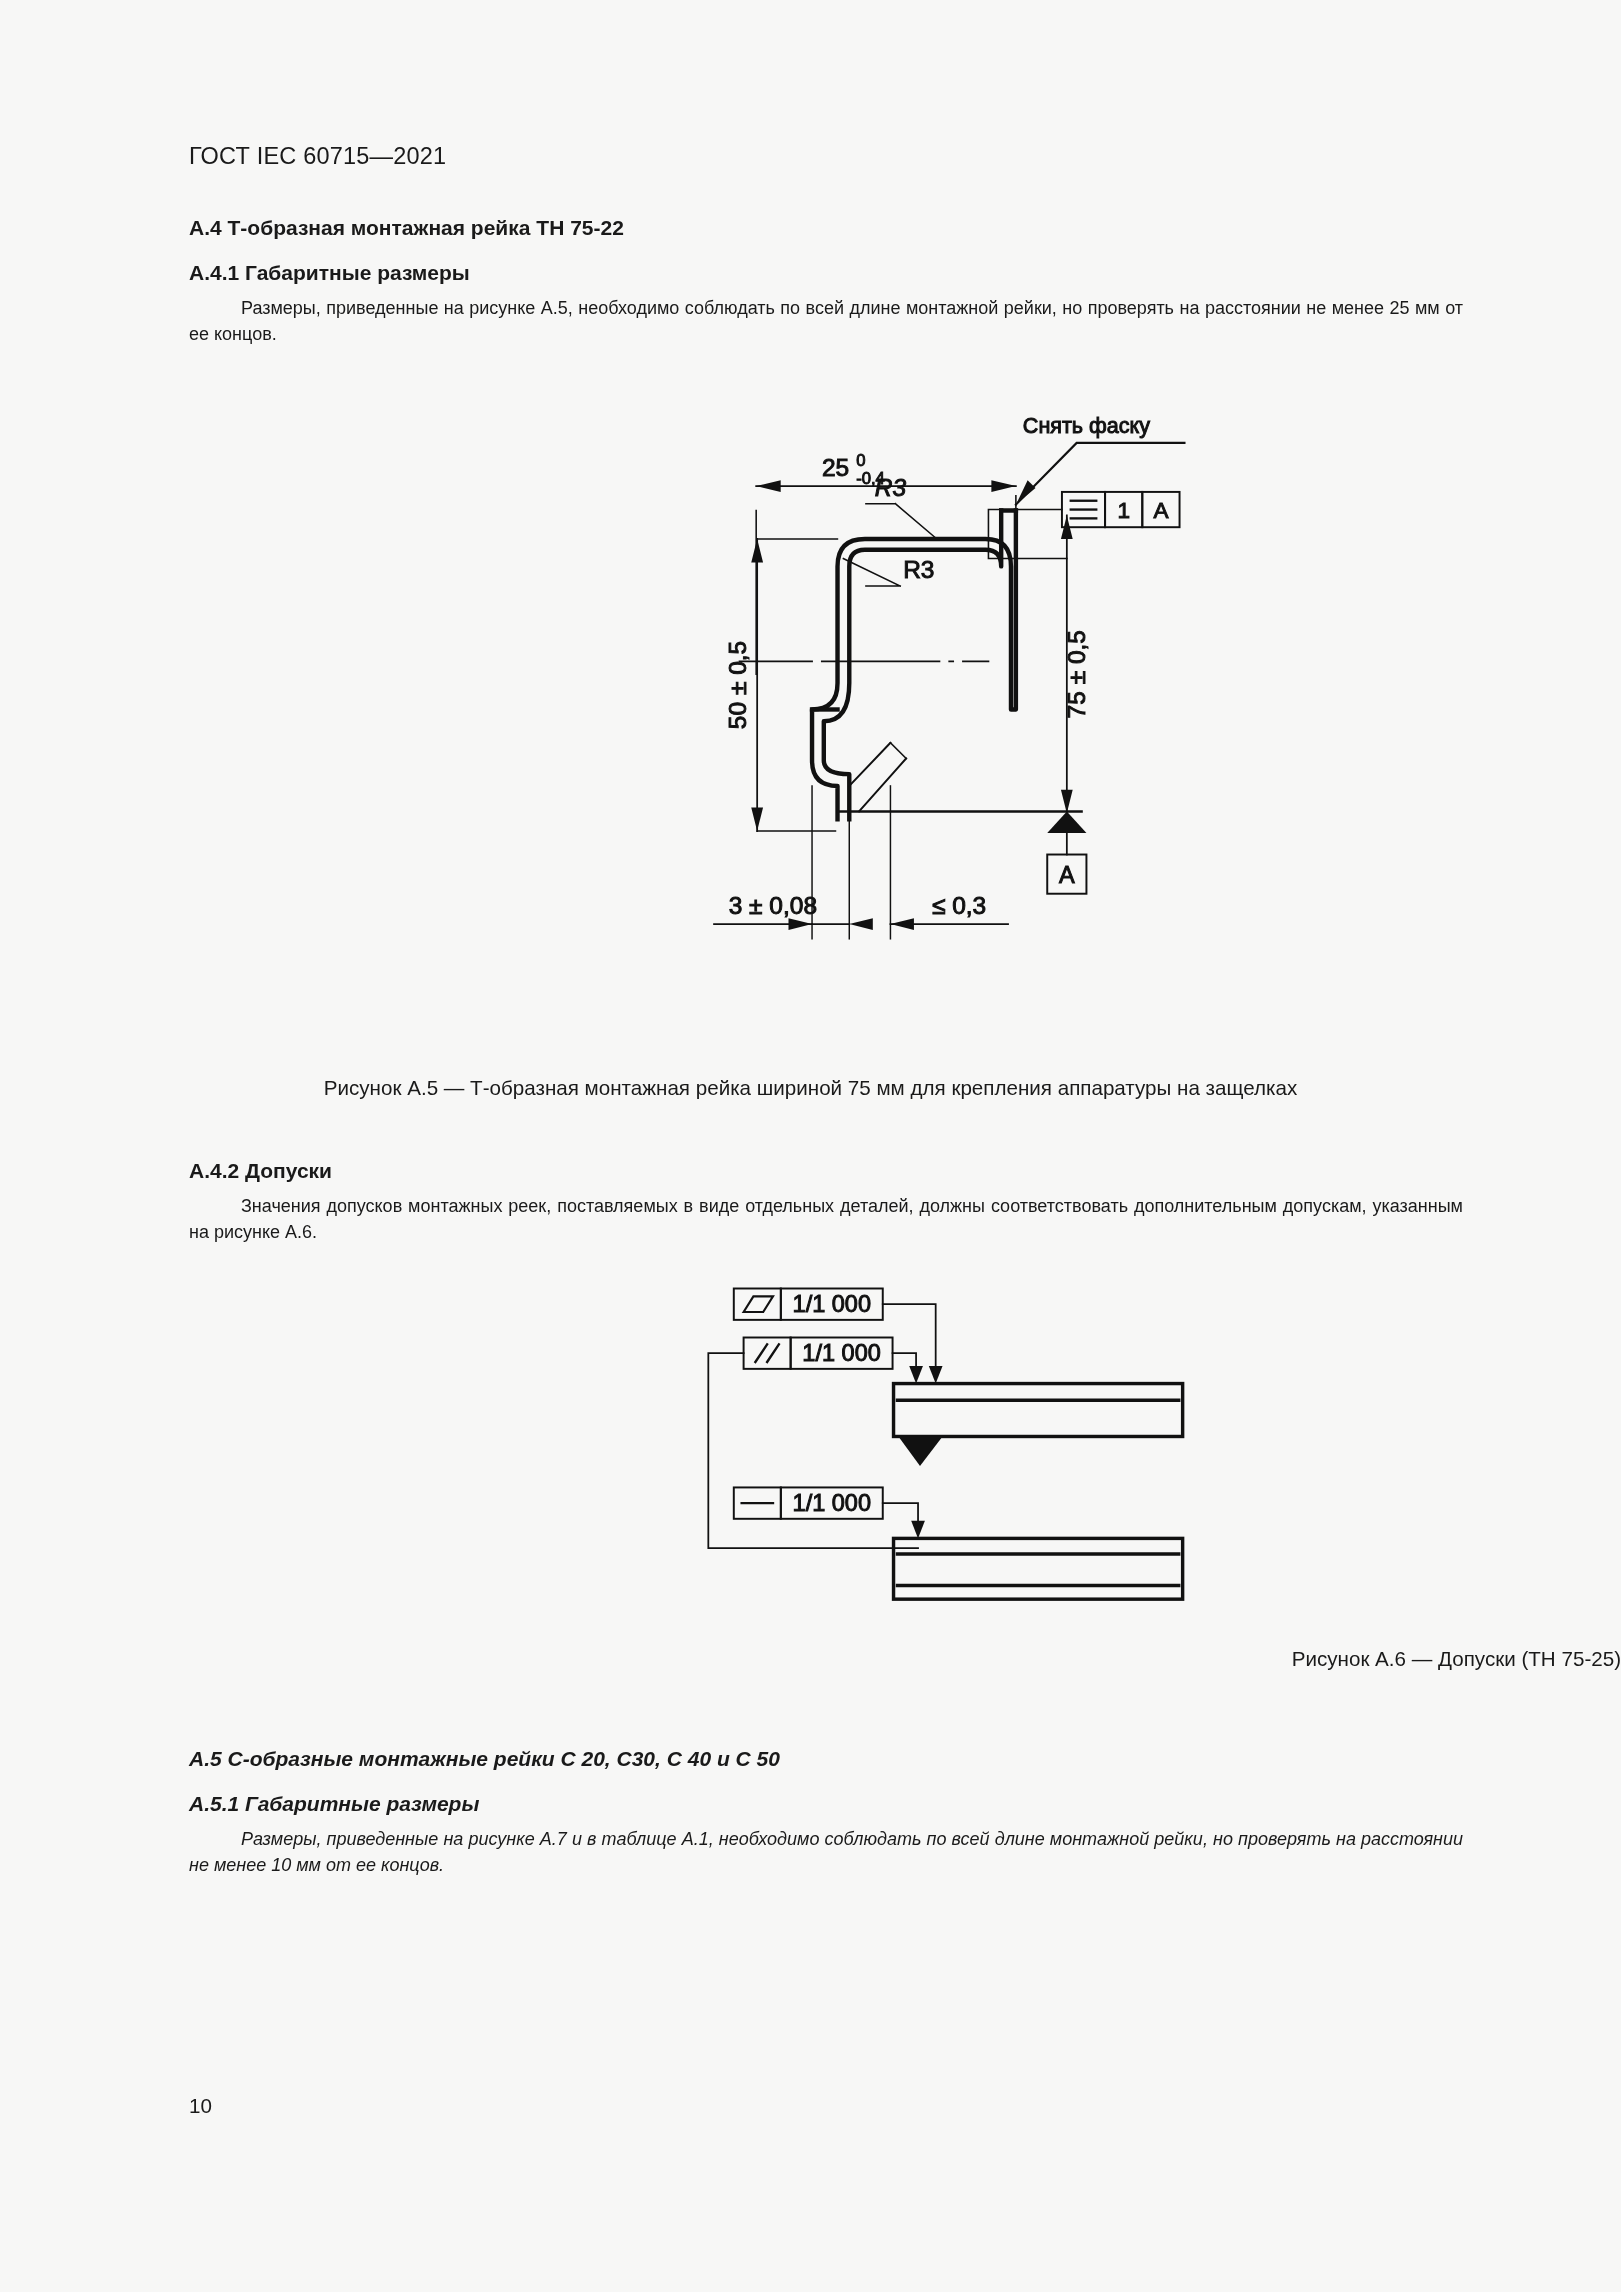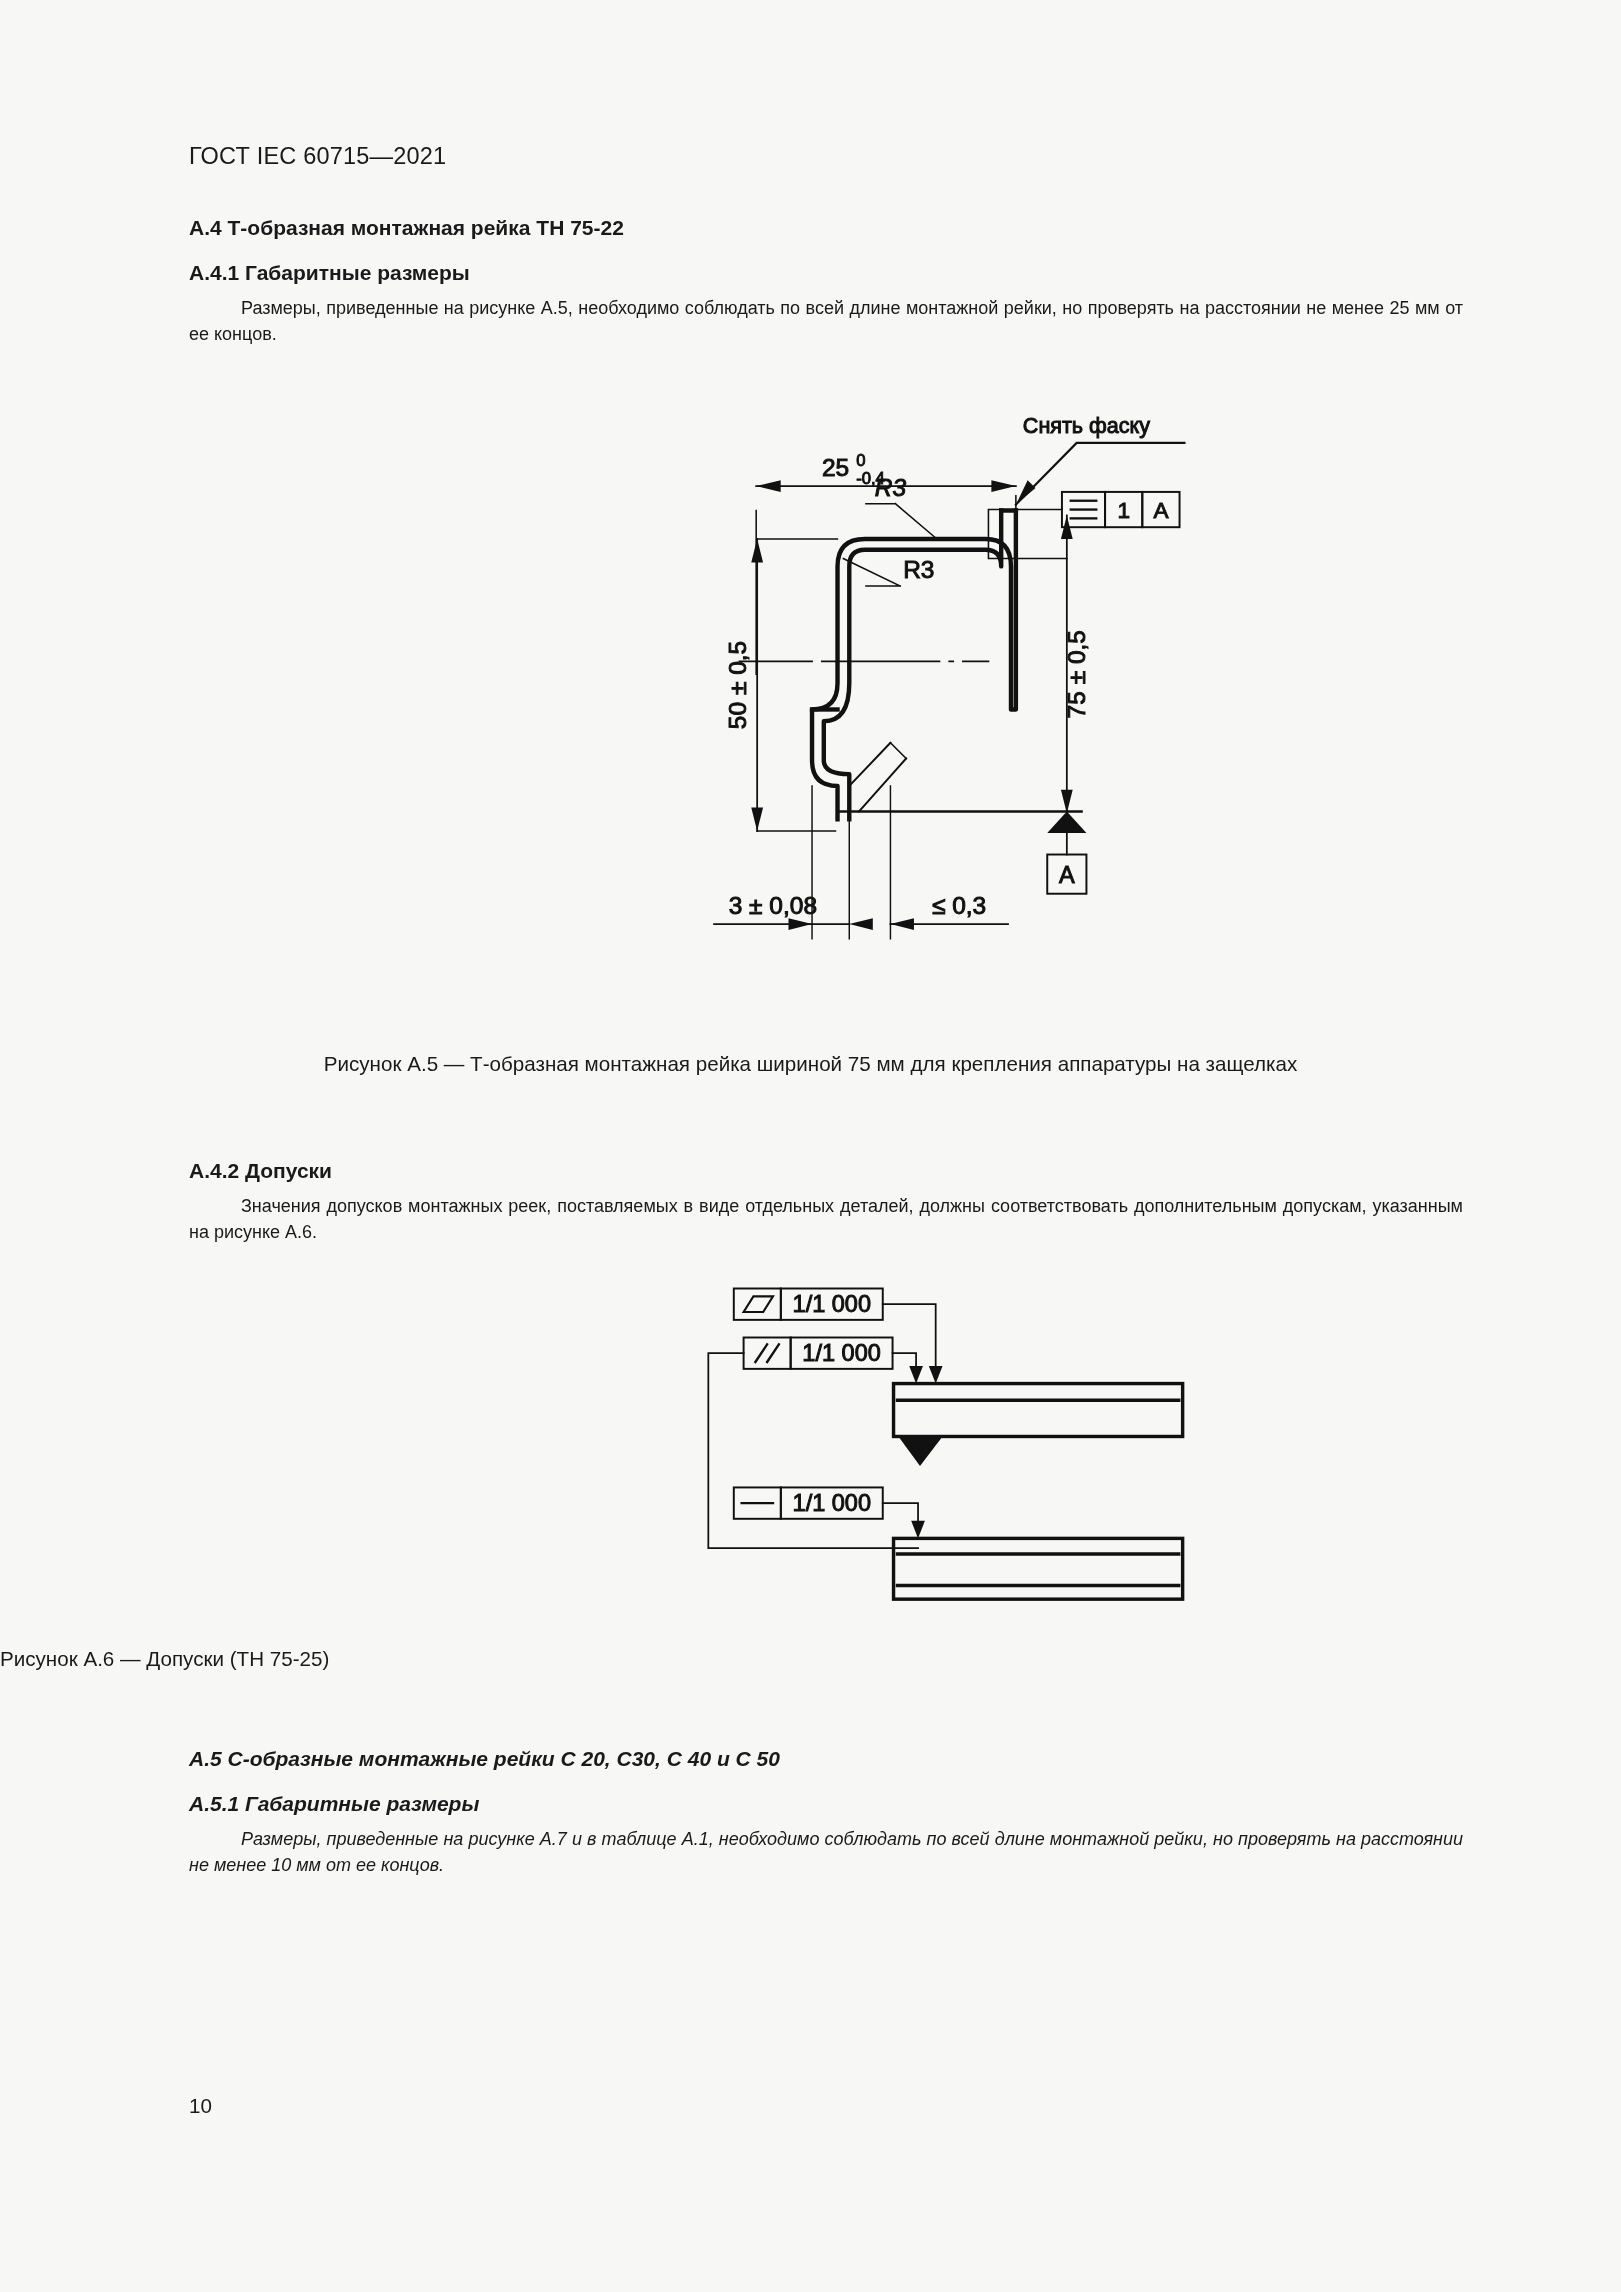--- a/index.html
+++ b/index.html
@@ -60,21 +60,21 @@
     position: absolute;
     left: 0;
     top: 390px;
     width: 1621px;
     height: 686px;
     padding-left: 28px;
   }
   .fig-a5-caption {
     position: absolute;
     left: 0;
-    top: 1052px;
+    top: 1076px;
     width: 1621px;
     text-align: center;
     font-size: 20.6px;
   }
 
   
   .sec-a42 {
     position: absolute;
     left: 189px;
     top: 1157px;
@@ -88,21 +88,21 @@
     top: 1264px;
     width: 1621px;
     height: 392px;
     margin-left: 36px;
   }
   .fig-a6-caption {
     position: absolute;
     left: 0;
     top: 1647px;
     width: 1621px;
-    text-align: left;
+    text-align: right;
     font-size: 20.6px;
   }
 
   
   .sec-a5 {
     position: absolute;
     left: 189px;
     top: 1745px;
     width: 1274px;
     font-style: italic;

